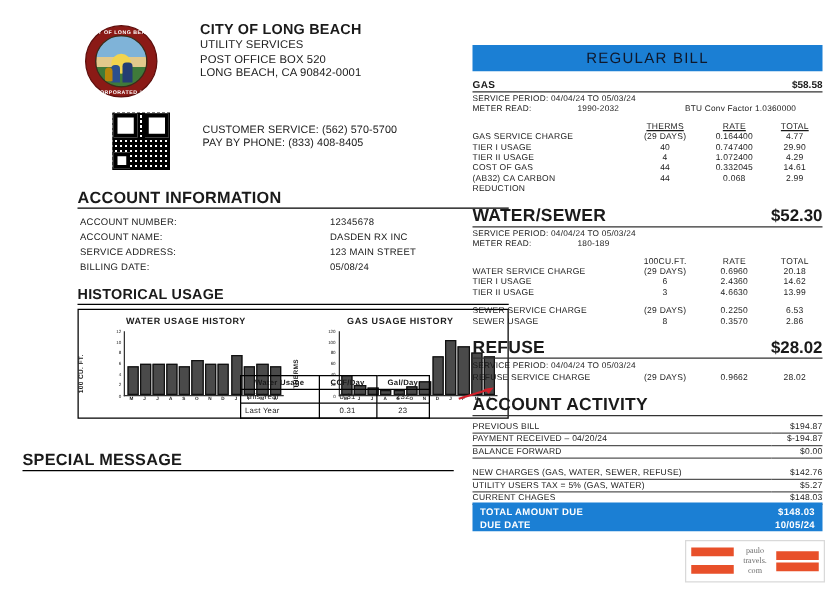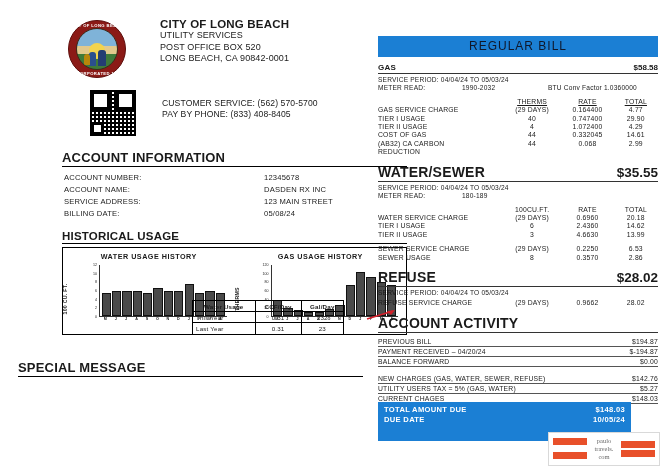--- a/index.html
+++ b/index.html
@@ -132,22 +132,22 @@
   .lines .c-rate { text-align:center; width:52px; }
   .lines .c-tot  { text-align:center; width:44px; }
   .lines tr.spacer td { height:6px; padding:0; }
 
   .aa-table { width:100%; border-collapse:collapse; margin-top:4px; font-size:6.8px; letter-spacing:.2px; }
   .aa-table td { padding:1.1px 0; }
   .aa-table td.amt { text-align:right; }
   .aa-table tr.ruled td { border-bottom:1px solid #555; }
   .aa-table tr.gap td { height:7px; padding:0; border:0; }
 
-  .total-box { position:absolute; left:378px; top:402px; width:253px;
-               background:#1b7fd4; color:#fff; padding:3px 6px 16px; }
+  .total-box { position:absolute; left:378px; top:402px; width:280px;
+               background:#1b7fd4; color:#fff; padding:3px 6px 0; }
   .total-row { display:flex; justify-content:space-between; font-size:7.6px;
                font-weight:bold; letter-spacing:.3px; line-height:10px; }
 
   .wm { position:absolute; left:548px; top:432px; width:112px; height:34px;
         border:1px solid #d9d9d9; background:#fff; }
   .wm .b { position:absolute; background:#e8502a; height:7px; }
   .wm .b1 { left:4px; top:5px; width:34px; }
   .wm .b2 { right:4px; top:8px; width:34px; }
   .wm .b3 { left:4px; bottom:6px; width:34px; }
   .wm .b4 { right:4px; bottom:8px; width:34px; }
@@ -398,21 +398,21 @@
         <td class="c-desc">REDUCTION</td>
         <td class="c-qty"></td>
             <td class="c-rate"></td>
             <td class="c-tot"></td>
       </tr>
     </tbody>
       </table>
 
     <div class="svc-title-row" style="margin-top:8px">
       <span class="svc-name-lg">WATER/SEWER</span>
-      <span class="svc-amt-lg">$35.55</span>
+      <span class="svc-amt-lg">$52.30</span>
     </div>
     <div class="hr-thin"></div>
     <div class="period">SERVICE PERIOD: 04/04/24 TO 05/03/24</div>
     <div class="meter-row">
       <span class="m1">METER READ:</span>
       <span class="m2">180-189</span>
     </div>
     <table class="lines">
       <tbody>
           <tr>

